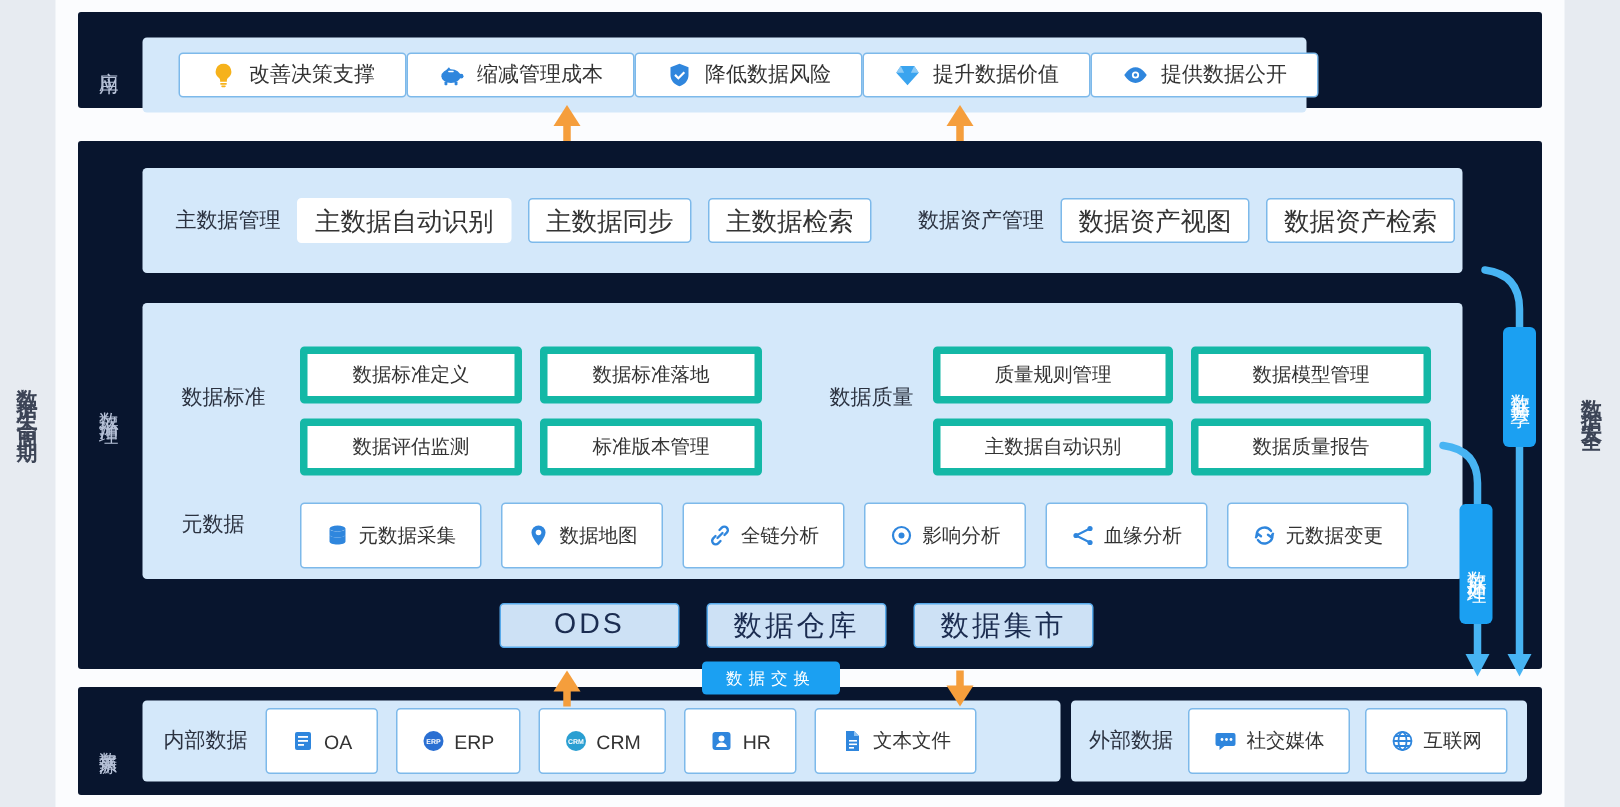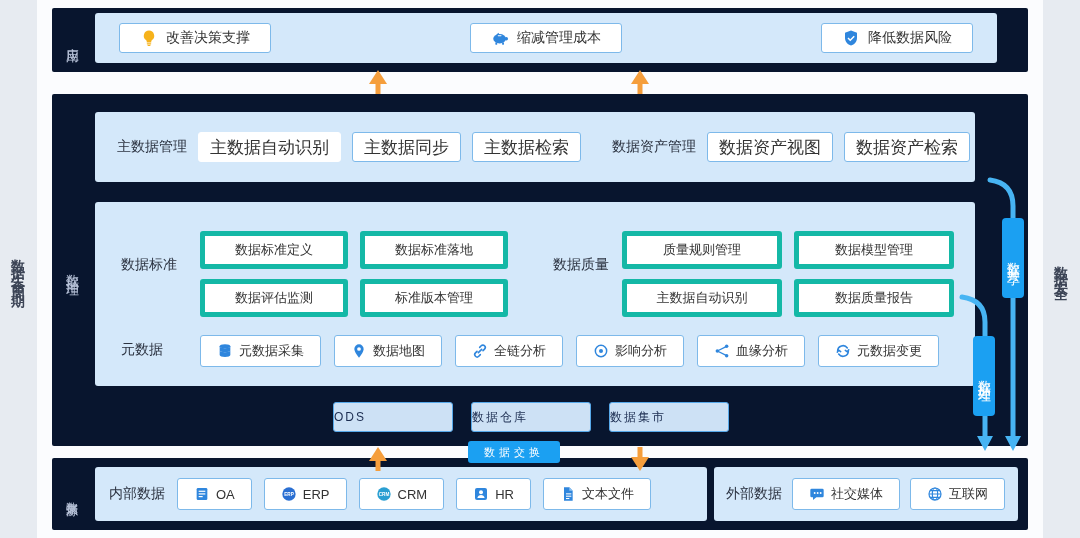--- a/index.html
+++ b/index.html
@@ -13,47 +13,47 @@
   
   .layer{position:absolute;left:52px;width:976px;background:#08152e;border-radius:2px;z-index:1;}
   .layer-app{top:8px;height:64px;}
   .layer-gov{top:94px;height:352px;}
   .layer-src{top:458px;height:72px;}
   .layer-label{position:absolute;left:11px;top:0;bottom:0;display:flex;align-items:center;z-index:2;}
   .layer-label span{writing-mode:vertical-rl;letter-spacing:3px;color:#b7c2d8;font-size:13px;}
   .layer-src .layer-label span{font-size:12px;letter-spacing:1px;}
   
   .panel{position:absolute;background:#d4e8fa;border-radius:3px;box-sizing:border-box;}
-  .app-panel{left:43px;top:5px;width:902px;height:50px;display:flex;align-items:center;
+  .app-panel{left:43px;top:17px;width:776px;height:50px;display:flex;align-items:center;
              justify-content:space-between;padding:0 24px;}
   .row1{left:43px;top:18px;width:880px;height:70px;display:flex;align-items:center;
         padding:0 22px;gap:11px;}
   .row2{left:43px;top:108px;width:880px;height:184px;}
   .src-int{left:43px;top:9px;width:612px;height:54px;display:flex;align-items:center;padding:0 14px;gap:12px;}
   .src-ext{left:662px;top:9px;width:304px;height:54px;display:flex;align-items:center;padding:0 12px;gap:10px;}
   
   .btn{display:flex;align-items:center;gap:8px;background:#fff;border:1px solid #7db9ea;border-radius:3px;
        height:30px;padding:0 20px;font-size:14px;color:#333;white-space:nowrap;box-sizing:border-box;}
   .btn.md{font-size:17px;padding:0 11px;}
   .btn.plain{border-color:#fff;}
-  .btn.sm{height:32px;padding:12px 16px;font-size:13px;gap:6px;}
+  .btn.sm{height:44px;padding:12px 16px;font-size:13px;gap:6px;}
   .grp{font-size:14px;font-weight:400;color:#2b3240;white-space:nowrap;}
   .asset-gap{margin-left:20px;}
   .abs{position:absolute;}
   .std-label{left:26px;top:54px;}
   .std-grid{left:105px;top:29px;display:grid;grid-template-columns:148px 148px;gap:10px 12px;}
   .q-label{left:458px;top:54px;}
   .q-grid{left:527px;top:29px;display:grid;grid-template-columns:160px 160px;gap:10px 12px;}
   .meta-label{left:26px;top:139px;}
   .meta-row{left:105px;top:133px;display:flex;gap:13px;}
   .grid-btn{height:28px;background:#fff;border:5px solid #14b8a6;border-radius:3px;display:flex;
             align-items:center;justify-content:center;font-size:13px;color:#333;}
   .storage-row{position:absolute;left:281px;top:308px;display:flex;gap:18px;}
   .storage-btn{width:118px;height:28px;background:#cde1f5;border:1px solid #57a9ea;border-radius:3px;
-               display:flex;align-items:center;justify-content:flex-start;font-size:12px;color:#1b2c50;letter-spacing:2px;}
+               display:flex;align-items:center;justify-content:center;font-size:19px;color:#1b2c50;letter-spacing:2px;}
   
   .tag-v{position:absolute;width:22px;height:80px;background:#1ba0f2;border-radius:4px;display:flex;
          align-items:center;justify-content:center;z-index:4;}
   .tag-v span{writing-mode:vertical-rl;color:#fff;font-size:13px;letter-spacing:3px;}
   .tag-share{left:1002px;top:218px;}
   .tag-process{left:973px;top:336px;}
   .tag-exchange{position:absolute;left:468px;top:441px;width:92px;height:22px;background:#1ba0f2;
                 border-radius:3px;color:#fff;font-size:11px;letter-spacing:4px;display:flex;
                 align-items:center;justify-content:center;z-index:4;}
   .overlay{position:absolute;left:0;top:0;z-index:3;pointer-events:none;}
@@ -103,20 +103,39 @@
       </div>
       <div class="btn">
         <span class="icon">
           <svg viewBox="0 0 24 24">
               <path fill="#2f86dd" d="M12 2l8 3v7c0 5-3.4 8.6-8 10-4.6-1.4-8-5-8-10V5z"></path>
               <path fill="#fff" d="M11 13.5L8.7 11.2l-1.4 1.4L11 16.3l6-6-1.4-1.4z"></path>
             </svg>
         </span>
         <span>降低数据风险</span>
       </div>
+      <div class="btn">
+        <span class="icon">
+          <svg viewBox="0 0 24 24">
+              <path fill="#3aa4ef" d="M6 4h12l4 6-10 11L2 10z"></path>
+              <path fill="#8ccaf6" d="M6 4l3 6H2zM18 4l-3 6h7z"></path>
+            </svg>
+        </span>
+        <span>提升数据价值</span>
+      </div>
+      <div class="btn">
+        <span class="icon">
+          <svg viewBox="0 0 24 24">
+              <path fill="#2f86dd" d="M12 5C6 5 2 12 2 12s4 7 10 7 10-7 10-7-4-7-10-7z"></path>
+              <circle cx="12" cy="12" r="3.2" fill="#fff"></circle>
+              <circle cx="12" cy="12" r="1.6" fill="#2f86dd"></circle>
+            </svg>
+        </span>
+        <span>提供数据公开</span>
+      </div>
     </div>
   </div>
 
   <div class="layer layer-gov">
     <div class="layer-label">
       <span>数据治理</span>
     </div>
 
     <div class="panel row1">
       <span class="grp">主数据管理</span>

